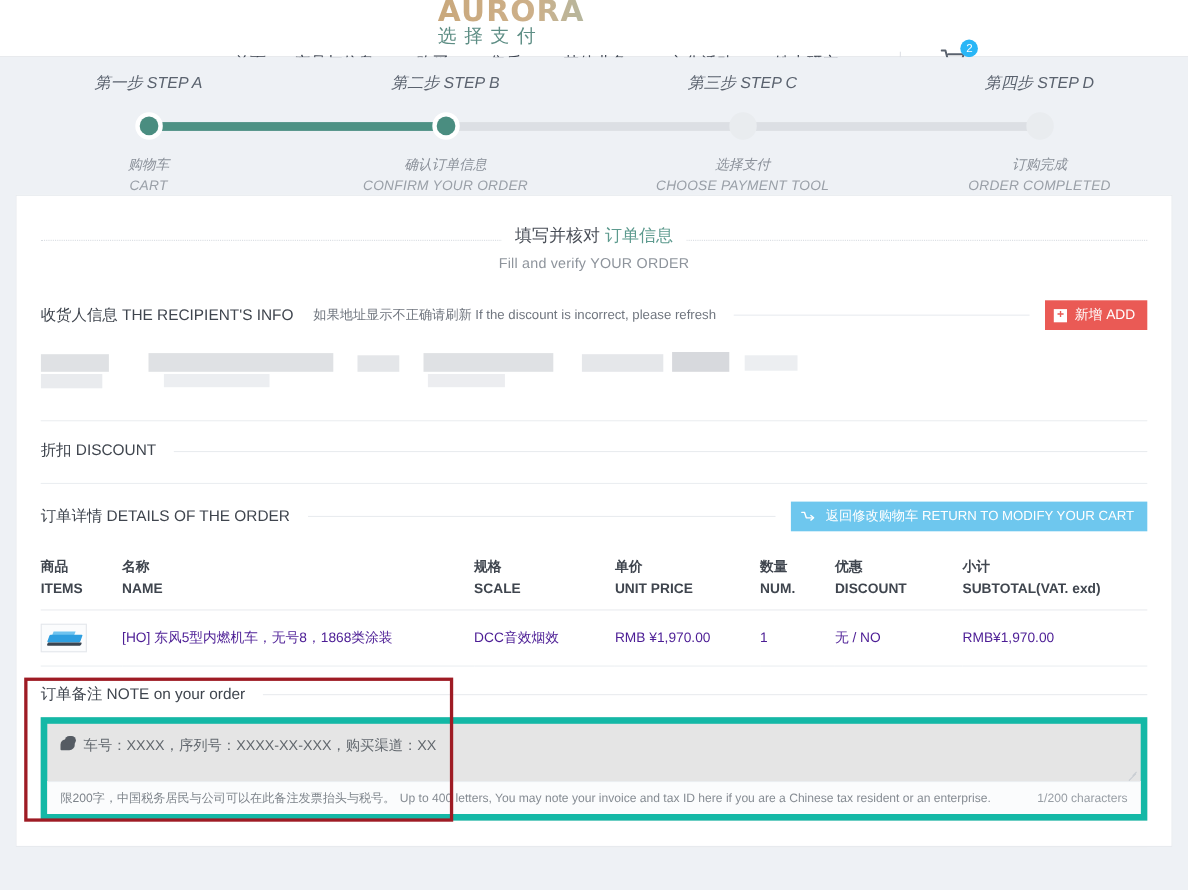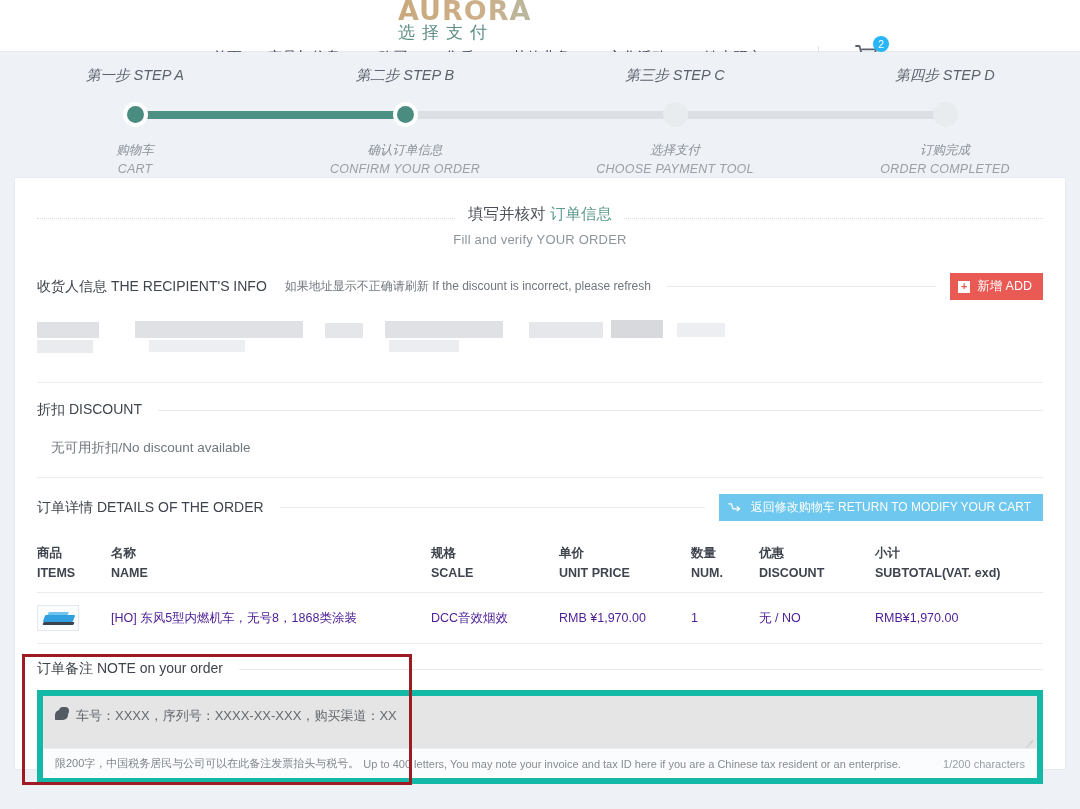--- a/index.html
+++ b/index.html
@@ -451,21 +451,20 @@
     <div class="blur-chip" style="left:574px;top:4px;width:52px;height:18px;background:#d7d9dd;"></div>
     <div class="blur-chip" style="left:640px;top:7px;width:48px;height:14px;background:#eceef1;"></div>
   </div>
 
   <div class="divider"></div>
 
   <div class="sec-head" style="margin-top:18px;">
     <span class="sec-title">折扣 DISCOUNT</span>
     <span class="sec-rule"></span>
   </div>
-  <div class="discount-text">无可用折扣/No discount available</div>
 
   <div class="divider" style="margin-top:20px;"></div>
 
   <div class="sec-head" style="margin-top:16px;">
     <span class="sec-title">订单详情 DETAILS OF THE ORDER</span>
     <span class="sec-rule"></span>
     <span class="btn-return">
       <svg width="15" height="11" viewBox="0 0 18 13">
         <path d="M1 2 h3 l2 6 h7" fill="none" stroke="#ffffff" stroke-width="1.5" stroke-linecap="round" stroke-linejoin="round"></path>
         <path d="M11 5.5 l3 2.5 l-3 2.5" fill="none" stroke="#ffffff" stroke-width="1.5" stroke-linecap="round" stroke-linejoin="round"></path>

